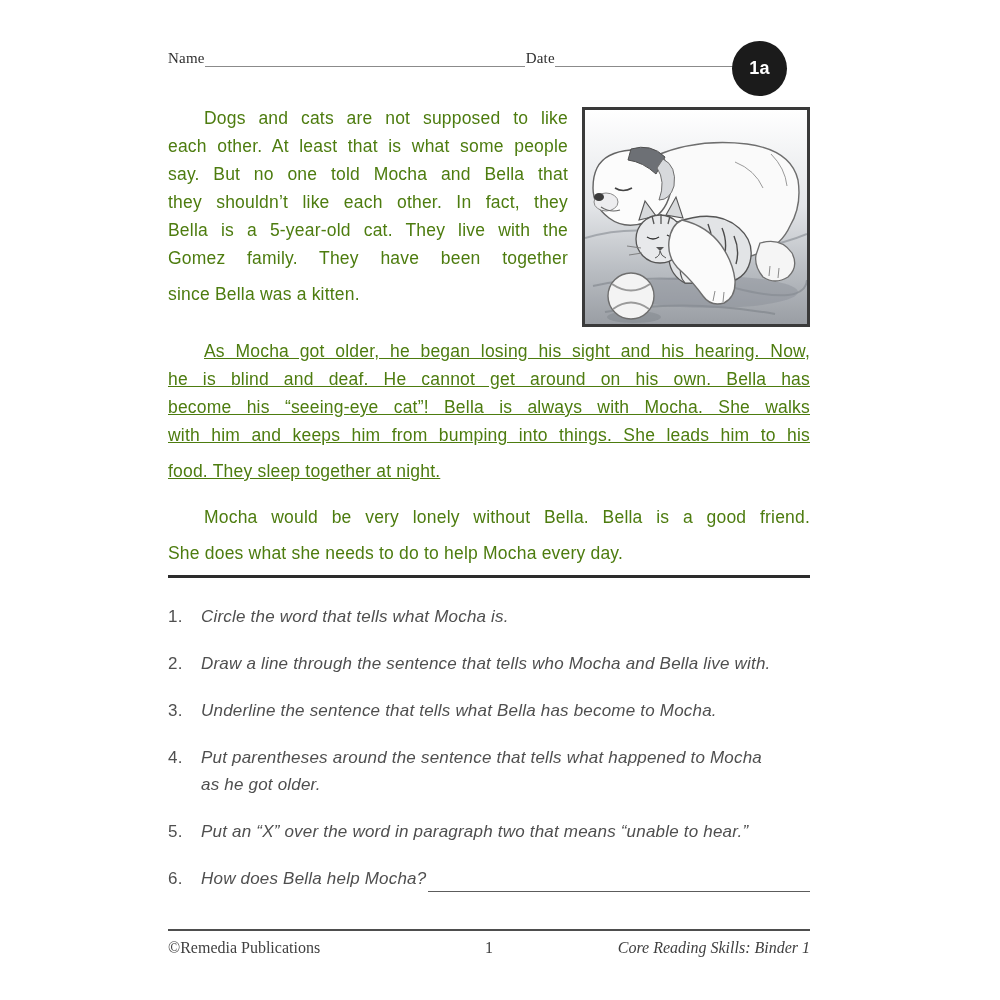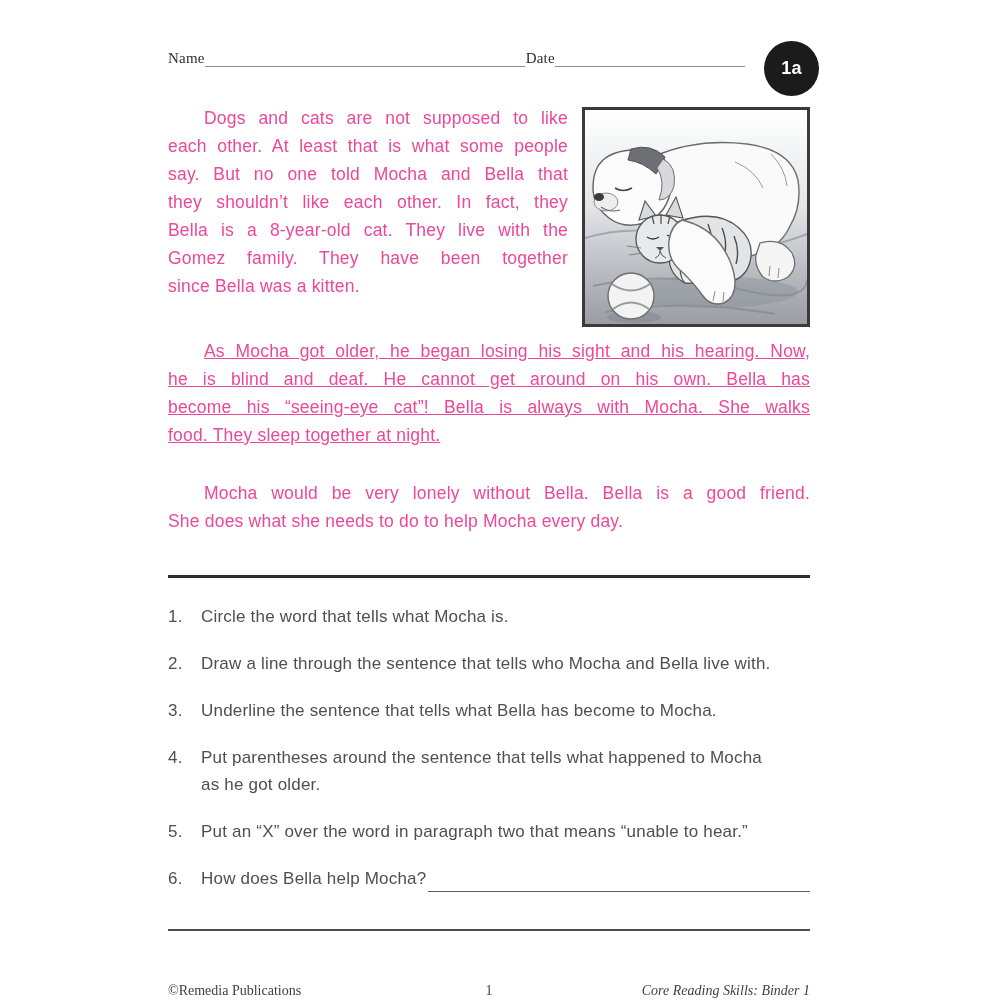--- a/index.html
+++ b/index.html
@@ -8,53 +8,53 @@
     font-family:"Liberation Sans","DejaVu Sans",sans-serif;overflow:hidden;
   }
   
   .hdr{position:absolute;left:168px;top:50px;width:600px;display:flex;align-items:flex-end;}
   .hdr-label{font-family:"Liberation Serif","DejaVu Serif",serif;font-size:15px;color:#2e2e2e;letter-spacing:.2px;}
   .uline{display:inline-block;border-bottom:1.4px solid #8b8b8b;height:15px;}
   .uline.name{width:320px;}
   .uline.date{width:190px;}
   .date-lbl{margin-left:1px;}
   .badge{
-    position:absolute;left:764px;top:41px;width:55px;height:55px;border-radius:50%;
+    position:absolute;left:732px;top:41px;width:55px;height:55px;border-radius:50%;
     background:#1b1b1b;color:#ffffff;display:flex;align-items:center;justify-content:center;
     font-size:18px;font-weight:bold;letter-spacing:.3px;
   }
   
   .passage-row{position:absolute;left:168px;top:104px;width:642px;display:flex;justify-content:space-between;}
-  .para{color:#ec4899;font-size:17.5px;line-height:28px;letter-spacing:.2px;}
+  .para{color:#4d7c0f;font-size:17.5px;line-height:28px;letter-spacing:.2px;}
   .para1{width:400px;}
   .jline{text-align:justify;text-align-last:justify;white-space:normal;}
-  .lastline{text-align:left;text-align-last:left;}
+  .lastline{text-align:left;text-align-last:left;margin-top:8px;}
   .indent{text-indent:36px;}
   .para-full{position:absolute;left:168px;width:642px;}
   .para2{top:337px;text-decoration:underline;}
-  .para3{top:479px;}
+  .para3{top:503px;}
   
   .illus{
     margin:3px 0 0 0;width:222px;height:214px;border:3px solid #3a3a3a;background:#fff;
   }
   .illus svg{display:block;width:222px;height:214px;}
   
   .divider{position:absolute;left:168px;top:575px;width:642px;height:3px;background:#2c2c2c;}
   
   .questions{position:absolute;left:168px;top:603px;width:642px;color:#4f4f4f;font-size:17px;line-height:27px;letter-spacing:.2px;}
   .q{display:flex;margin-bottom:20px;}
   .q-num{width:33px;flex:0 0 33px;}
-  .q-body{flex:1;}
+  .q-body{flex:1;font-style:italic;}
   .q-answer-row{display:flex;align-items:flex-end;justify-content:space-between;}
   .answer-line{flex:1;border-bottom:1.6px solid #5c5c5c;height:18px;margin-left:2px;}
   
   .f-line{position:absolute;left:168px;top:929px;width:642px;height:2px;background:#4e4e4e;}
   .footer{
     position:absolute;left:168px;top:939px;width:642px;display:flex;
-    font-family:"Liberation Serif","DejaVu Serif",serif;font-size:14px;color:#3f3f3f;margin-top:44px;
+    font-family:"Liberation Serif","DejaVu Serif",serif;font-size:16px;color:#3f3f3f;
   }
   .f-left{flex:1;text-align:left;}
   .f-center{flex:1;text-align:center;}
   .f-right{flex:1;text-align:right;font-style:italic;}
 </style>
 </head>
 <body>
 
 <div class="page">
 
@@ -67,21 +67,21 @@
   <div class="badge">
     <span>1a</span>
   </div>
 
   <div class="passage-row">
     <div class="para para1">
       <div class="jline indent">Dogs and cats are not supposed to like</div>
       <div class="jline">each other.  At least that is what some people</div>
       <div class="jline">say.  But no one told Mocha and Bella that</div>
       <div class="jline">they shouldn’t like each other.  In fact, they</div>
-      <div class="jline">Bella is a 8-year-old cat.  They live with the</div>
+      <div class="jline">Bella is a 5-year-old cat.  They live with the</div>
       <div class="jline">Gomez family.  They have been together</div>
       <div class="jline lastline">since Bella was a kitten.</div>
     </div>
 
     <figure class="illus" aria-label="Drawing of Mocha the dog snuggling Bella the cat on a blanket with a ball">
       <svg viewBox="0 0 222 214" xmlns="http://www.w3.org/2000/svg">
         <defs>
           <linearGradient id="bg" x1="0" y1="0" x2="0" y2="1">
             <stop offset="0" stop-color="#ffffff"></stop>
             <stop offset="0.45" stop-color="#e3e5e8"></stop>
@@ -137,20 +137,21 @@
         <path d="M27,174 Q46,187 65,174" stroke="#9a9a9a" stroke-width="2" fill="none"></path>
         <path d="M28,199 Q46,186 64,199" stroke="#9a9a9a" stroke-width="2" fill="none"></path>
       </svg>
     </figure>
   </div>
 
   <div class="para para-full para2">
     <div class="jline indent">As Mocha got older, he began losing his sight and his hearing.  Now,</div>
     <div class="jline">he is blind and deaf.  He cannot get around on his own.  Bella has</div>
     <div class="jline">become his “seeing-eye cat”! Bella is always with Mocha.  She walks</div>
+    <div class="jline">with him and keeps him from bumping into things.  She leads him to his</div>
     <div class="jline lastline">food.  They sleep together at night.</div>
   </div>
 
   <div class="para para-full para3">
     <div class="jline indent">Mocha would be very lonely without Bella.  Bella is a good friend.</div>
     <div class="jline lastline">She does what she needs to do to help Mocha every day.</div>
   </div>
 
   <div class="divider"></div>
 

